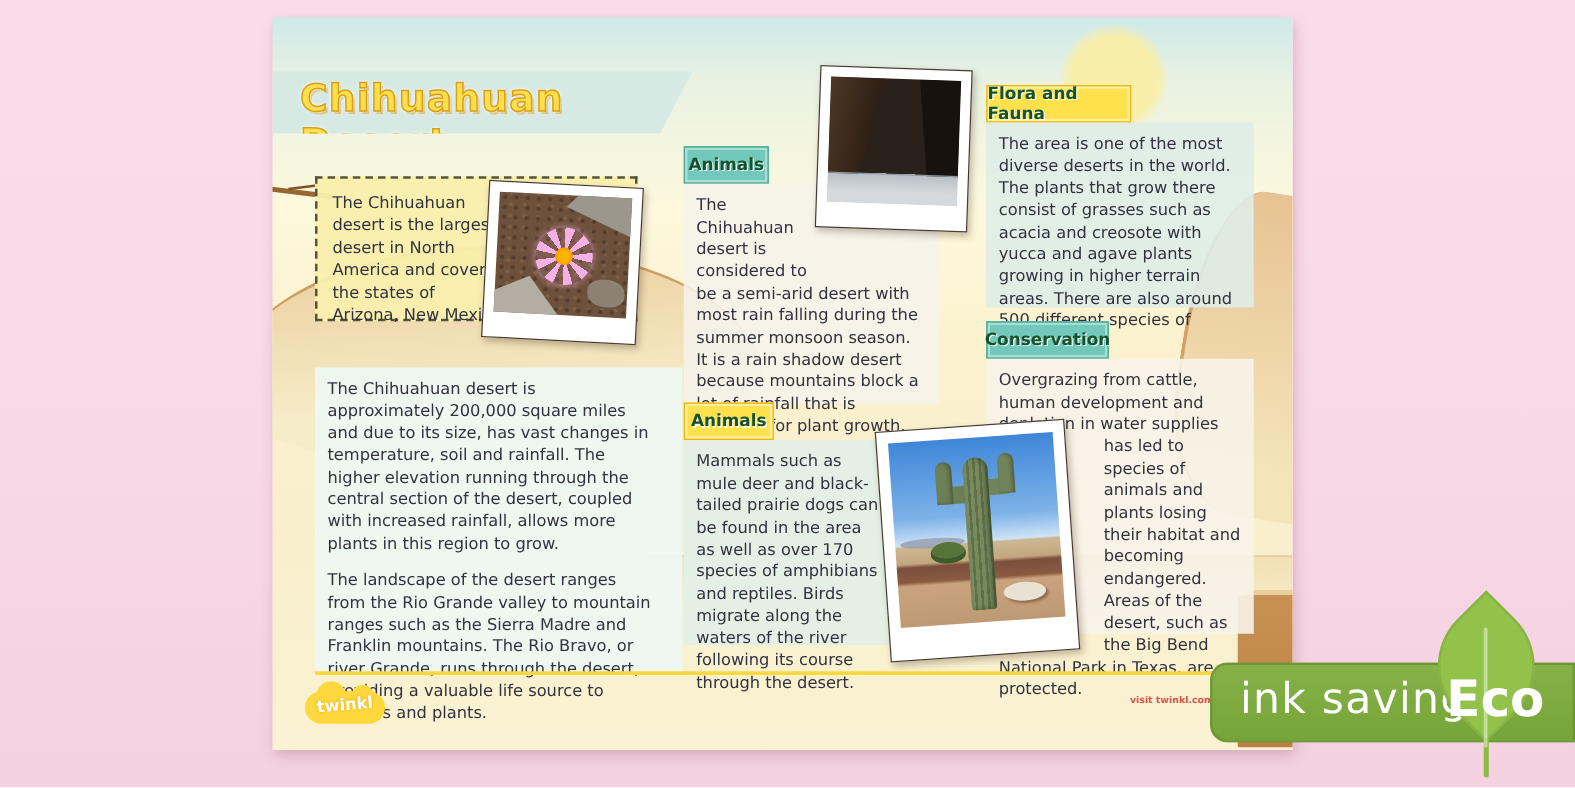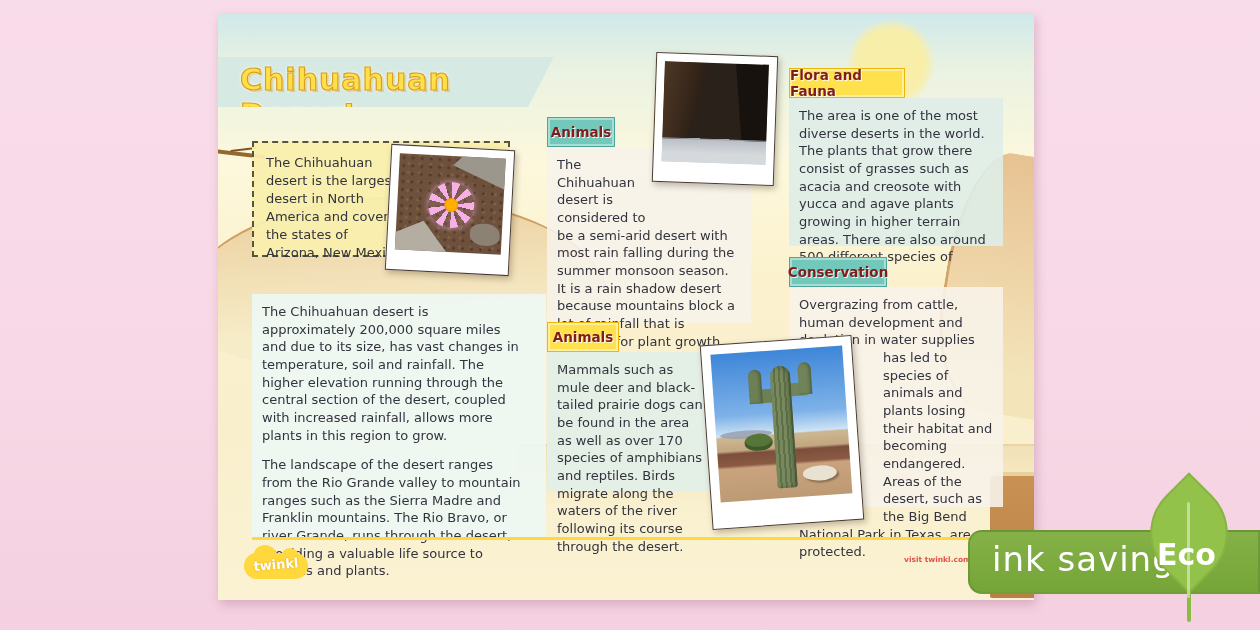--- a/index.html
+++ b/index.html
@@ -36,21 +36,21 @@
 
   
   .banner{position:absolute;left:0;top:43px;width:336px;height:50px;background:#d6e9e3;
     clip-path:polygon(0 0,100% 0,calc(100% - 26px) 100%,0 100%);}
   .title{position:absolute;left:22px;top:5px;font-size:30px;font-weight:bold;letter-spacing:1px;
     color:#ffe04a;-webkit-text-stroke:1.2px #d89f1e;
     text-shadow:0 0 4px #ffffff,0 0 2px #ffffff,2px 2px 0 rgba(213,158,32,.55);}
 
   
   .badge{position:absolute;display:flex;align-items:center;justify-content:center;
-    font-size:13.5px;font-weight:bold;color:#7f1d1d;
+    font-size:13.5px;font-weight:bold;color:#14532d;
     text-shadow:1px 1px 0 rgba(255,255,255,.85);}
   .badge-teal{background:#72c8ba;border:1px solid #4aa89a;box-shadow:inset 0 0 0 2px rgba(255,255,255,.4);}
   .badge-yellow{background:#ffe14d;border:1px solid #edb608;box-shadow:inset 0 0 0 2px rgba(255,255,255,.45);}
 
   
   .panel{position:absolute;color:#33333f;font-size:13px;line-height:1.36;
     padding:9px 10px;box-sizing:border-box;}
   .panel p{margin:0 13px 12px 0;}
   .panel p:last-child{margin-bottom:0;}
 
@@ -132,21 +132,21 @@
   .eco-bar{position:absolute;left:968px;top:530px;width:292px;height:64px;
     background:linear-gradient(180deg,#85b248 0%,#75a438 100%);
     border:2px solid rgba(95,135,45,.5);box-sizing:border-box;border-radius:14px 0 0 14px;z-index:6;}
   .eco-bar .ink{position:absolute;left:22px;top:7px;font-size:34px;color:#ffffff;letter-spacing:1px;}
   .leaf-wrap{position:absolute;left:1140px;top:480px;width:100px;height:145px;z-index:7;}
   .leaf-wrap .stem{position:absolute;left:47px;top:18px;width:4px;height:124px;background:#8abc43;border-radius:2px;}
   .leaf-wrap .leaf{position:absolute;left:6px;top:10px;width:86px;height:86px;background:#93c24b;
     border-radius:0 62% 0 62%;transform:rotate(45deg);box-shadow:inset 0 0 0 2px rgba(125,165,60,.5);}
   .leaf-wrap .vein{position:absolute;left:47px;top:22px;width:3px;height:96px;
     background:rgba(255,255,255,.45);border-radius:2px;}
-  .eco-word{position:absolute;left:1157px;top:537px;font-size:30px;font-weight:bold;color:#ffffff;z-index:8;}
+  .eco-word{position:absolute;left:1157px;top:537px;font-size:40px;font-weight:bold;color:#ffffff;z-index:8;}
 </style>
 </head>
 <body>
 
 <div class="stage">
 
   <div class="poster">
 
     <div class="sun"></div>
     <div class="dune-left"></div>
@@ -192,21 +192,21 @@
         <div class="wall-l"></div>
         <div class="lit"></div>
         <div class="wall-r"></div>
         <div class="water"></div>
       </div>
     </div>
 
     <div class="badge badge-yellow" style="left:329px;top:308px;width:70px;height:28px;">
       <span>Animals</span>
     </div>
-    <div class="panel" style="left:329px;top:338px;width:170px;height:140px;background:rgba(226,239,232,.94);">
+    <div class="panel" style="left:329px;top:338px;width:170px;height:164px;background:rgba(226,239,232,.94);">
       <span>Mammals such as mule deer and black-tailed prairie dogs can be found in the area as well as over 170 species of amphibians and reptiles. Birds migrate along the waters of the river following its course through the desert.</span>
     </div>
 
     <div class="badge badge-yellow" style="left:571px;top:54px;width:114px;height:28px;">
       <span>Flora and Fauna</span>
     </div>
     <div class="panel" style="left:571px;top:84px;width:214px;height:148px;background:rgba(222,237,232,.9);">
       <span>The area is one of the most diverse deserts in the world. The plants that grow there consist of grasses such as acacia and creosote with yucca and agave plants growing in higher terrain areas. There are also around 500 different species of cactus.</span>
     </div>
 

